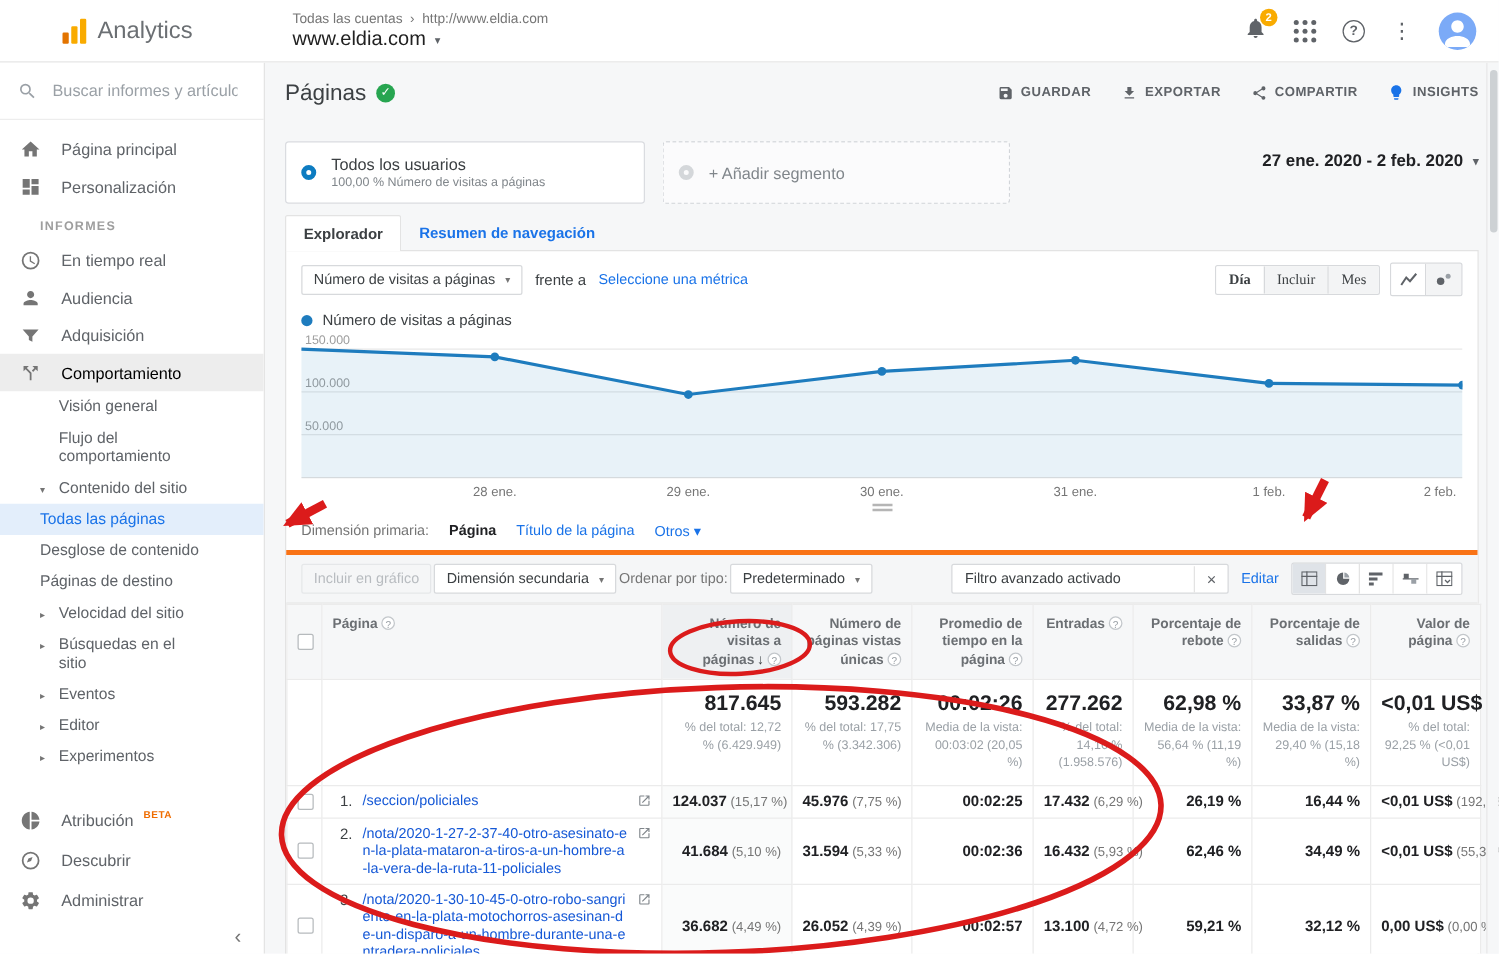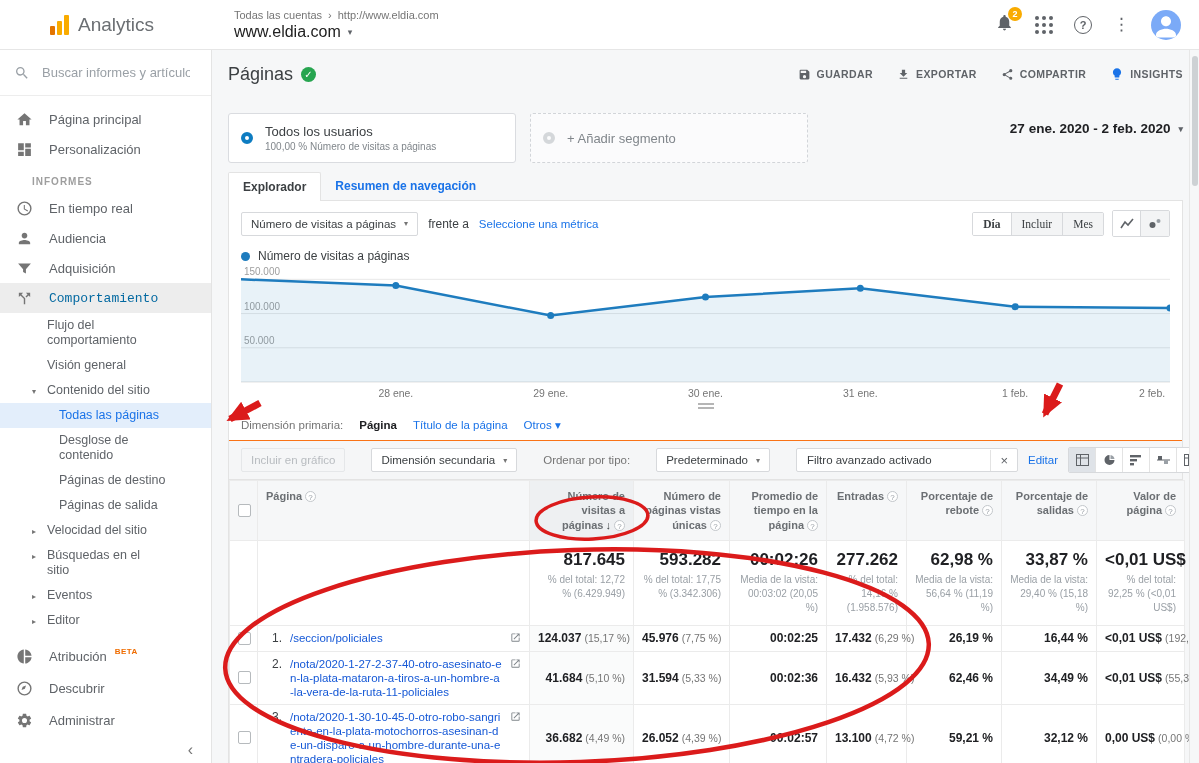--- a/index.html
+++ b/index.html
@@ -31,25 +31,25 @@
   
   .shell { display:flex; height:713px; }
 
   
   .sidebar { width:212px; min-width:212px; border-right:1px solid #e4e4e4; display:flex; flex-direction:column; background:#fff; z-index:4; }
   .search-row { height:46px; min-height:46px; display:flex; align-items:center; gap:12px; padding:0 14px; border-bottom:1px solid #ededed; }
   .search-row input { border:0; outline:0; font:13px "Liberation Sans",sans-serif; color:#616161; width:148px; background:transparent; }
   .search-row input::placeholder { color:#9aa0a6; }
   .nav { flex:1; overflow:hidden; padding-top:8px; }
   .nav-item { height:30px; display:flex; align-items:center; gap:16px; padding:0 8px 0 16px; font-size:13px; color:#5f6368; cursor:pointer; white-space:nowrap; }
-  .nav-item.active-section { background:#ededed; color:#0369a1;font-family:Liberation Mono, monospace; }
+  .nav-item.active-section { background:#ededed; color:#000000; }
   .sec-label { font-size:10px; font-weight:bold; color:#9e9e9e; letter-spacing:1px; padding:12px 32px 6px; }
   .sub-item { padding:5px 52px 5px 47px; font-size:12.5px; color:#5f6368; line-height:15px; position:relative; cursor:pointer; }
   .sub-item .tw { position:absolute; left:32px; top:6px; font-size:8px; color:#757575; }
-  .sub2 { padding-left:59px; padding-right:34px; }
+  .sub2 { padding-left:32px; padding-right:34px; }
   .sub-item.selected { background:#e3eefb; color:#1a73e8; }
   .side-bottom { border-top:0; }
   .side-bottom .nav-item { height:32px; }
   .beta { font-size:8px; color:#ef6c00; position:relative; top:-5px; margin-left:-8px; font-weight:bold; letter-spacing:.4px; }
   .collapse-row { height:27px; display:flex; align-items:center; justify-content:flex-end; padding-right:18px; color:#757575; font-size:16px; cursor:pointer; }
 
   
   .main { flex:1; background:#f6f7f8; padding:0 16px; position:relative; overflow:hidden; }
   .title-row { display:flex; align-items:center; height:40px; margin-top:4px; }
   .page-title { font-size:18px; color:#3c4043; }
@@ -90,21 +90,21 @@
   .legend { display:flex; align-items:center; gap:8px; padding:8px 12px 0; font-size:12px; color:#3c4043; }
   .legend-dot { width:9px; height:9px; border-radius:50%; background:#1e7cbe; }
   .chart-wrap { margin:4px 12px 0; position:relative; }
   #chartsvg { display:block; width:100%; height:136px; }
   .mini-handle { width:16px; height:6px; border-top:2px solid #b5b5b5; border-bottom:2px solid #b5b5b5; margin:0 auto; }
 
   .dim-row { display:flex; align-items:center; gap:16px; padding:9px 12px 8px; font-size:11.5px; }
   .dim-label { color:#757575; }
   .dim-primary { color:#202124; font-weight:bold; cursor:pointer; }
 
-  .toolbar { display:flex; align-items:center; gap:26px; background:#f5f6f7; border-top:1px solid #f97316; border-bottom:1px solid #e3e3e3; padding:6px 12px;justify-content:space-between; }
+  .toolbar { display:flex; align-items:center; gap:2px; background:#f5f6f7; border-top:4px solid #f97316; border-bottom:1px solid #e3e3e3; padding:6px 12px;justify-content:space-between; }
   .sort-label { font-size:11.5px; color:#757575; white-space:nowrap; }
   .toolbar-right { margin-left:auto; display:flex; align-items:center; gap:10px; }
   .filter-box { display:flex; align-items:center; background:#fff; border:1px solid #d7d9dc; border-radius:2px; font-size:11.5px; color:#3c4043; width:222px; }
   .fb-label { padding:5px 10px; flex:1; }
   .fb-close { padding:3px 9px; border-left:1px solid #e3e3e3; color:#5f6368; font-size:13px; cursor:pointer; }
   .view-group { display:flex; border:1px solid #d7d9dc; border-radius:2px; overflow:hidden; background:#fff; }
   .view-btn { width:27px; height:24px; display:grid; place-items:center; border-right:1px solid #e3e3e3; cursor:pointer; background:#fff; }
   .view-btn:last-child { border-right:0; }
   .view-btn.active { background:#dfe3e8; }
 
@@ -231,30 +231,29 @@
           </svg>
         <span>Adquisición</span>
       </div>
       <div class="nav-item active-section">
         <svg width="17" height="17" viewBox="0 0 24 24" fill="#757575">
             <path d="M14 4l2.29 2.29-2.88 2.88 1.42 1.42 2.88-2.88L20 10V4zm-4 0H4v6l2.29-2.29 4.71 4.7V20h2v-8.41l-5.29-5.3z"></path>
           </svg>
         <span>Comportamiento</span>
       </div>
       <div class="subnav">
+        <div class="sub-item"><span>Visión general</span></div>
         <div class="sub-item"><span>Flujo del comportamiento</span></div>
-        <div class="sub-item"><span>Visión general</span></div>
         <div class="sub-item">
           <span class="tw">▾</span>
           <span>Contenido del sitio</span>
         </div>
         <div class="sub-item sub2 selected"><span>Todas las páginas</span></div>
         <div class="sub-item sub2"><span>Desglose de contenido</span></div>
         <div class="sub-item sub2"><span>Páginas de destino</span></div>
-        <div class="sub-item sub2"><span>Páginas de salida</span></div>
         <div class="sub-item">
           <span class="tw">▸</span>
           <span>Velocidad del sitio</span>
         </div>
         <div class="sub-item">
           <span class="tw">▸</span>
           <span>Búsquedas en el sitio</span>
         </div>
         <div class="sub-item">
           <span class="tw">▸</span>

